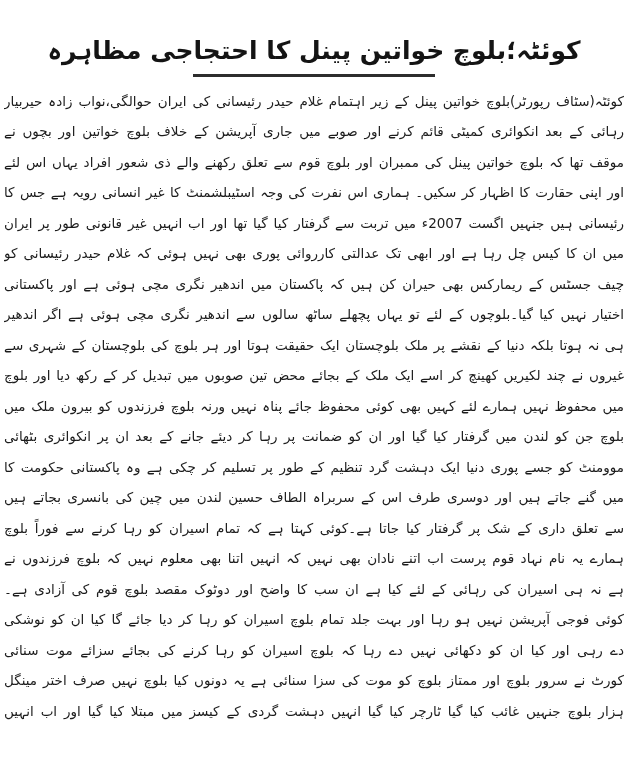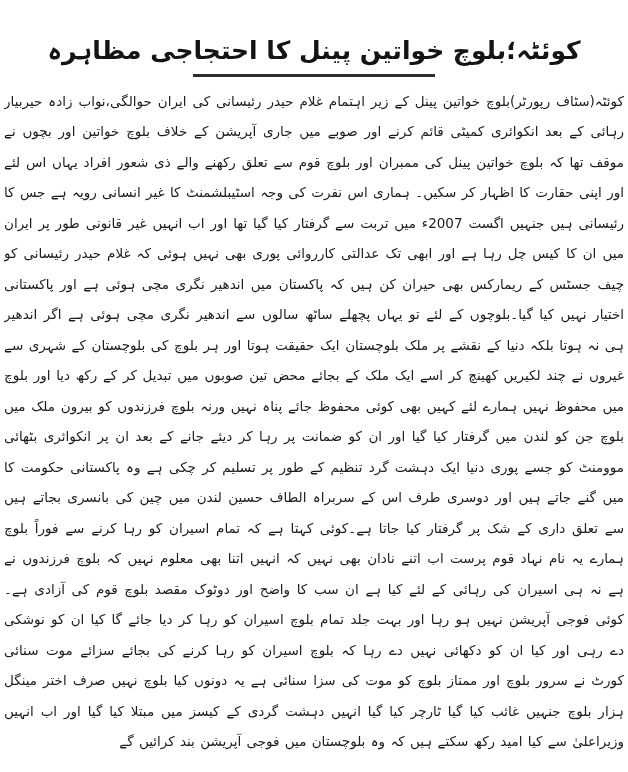--- a/index.html
+++ b/index.html
@@ -73,16 +73,15 @@
     <div class="line">بلوچ جن کو لندن میں گرفتار کیا گیا اور ان کو ضمانت پر رہا کر دیئے جانے کے بعد ان پر انکوائری بٹھائی گئی ہے ایسے میں ہم یہ نہیں بھول سکتے کہ متحدہ قومی</div>
     <div class="line">موومنٹ کو جسے پوری دنیا ایک دہشت گرد تنظیم کے طور پر تسلیم کر چکی ہے وہ پاکستانی حکومت کا حصہ رہی ہے اور آج بھی وہ اس مملکت خداداد کے حکمرانوں</div>
     <div class="line">میں گنے جاتے ہیں اور دوسری طرف اس کے سربراہ الطاف حسین لندن میں چین کی بانسری بجاتے ہیں مگر حیربیار مری اور فیض محمد کو محض بلوچ لبریشن آرمی</div>
     <div class="line">سے تعلق داری کے شک پر گرفتار کیا جاتا ہے۔کوئی کہتا ہے کہ تمام اسیران کو رہا کرنے سے فوراً بلوچ سرمچار پہاڑوں کو خالی کر کے شہروں کا رخ کریں گے</div>
     <div class="line">ہمارے یہ نام نہاد قوم پرست اب اتنے نادان بھی نہیں کہ انہیں اتنا بھی معلوم نہیں کہ بلوچ فرزندوں نے پہاڑوں کا رخ نہ ہی صوبائی خودمختاری کے لئے کیا</div>
     <div class="line">ہے نہ ہی اسیران کی رہائی کے لئے کیا ہے ان سب کا واضح اور دوٹوک مقصد بلوچ قوم کی آزادی ہے۔وزیراعلیٰ بلوچستان بھی یہ کہتے ہیں کہ بلوچستان میں</div>
     <div class="line">کوئی فوجی آپریشن نہیں ہو رہا اور بہت جلد تمام بلوچ اسیران کو رہا کر دیا جائے گا کیا ان کو نوشکی میں جاری آپریشن اور جیٹ طیاروں کی بمبارمنٹ سنائی نہیں</div>
     <div class="line">دے رہی اور کیا ان کو دکھائی نہیں دے رہا کہ بلوچ اسیران کو رہا کرنے کی بجائے سزائے موت سنائی جارہی ہے جیسے کہ ابھی حالیہ دنوں میں ہی مستونگ سیشن</div>
     <div class="line">کورٹ نے سرور بلوچ اور ممتاز بلوچ کو موت کی سزا سنائی ہے یہ دونوں کیا بلوچ نہیں صرف اختر مینگل اور شازین بگٹی ہی بلوچ دکھائی دیتے ہیں اور وہ کئی</div>
     <div class="line">ہزار بلوچ جنہیں غائب کیا گیا ٹارچر کیا گیا انہیں دہشت گردی کے کیسز میں مبتلا کیا گیا اور اب انہیں سزائے موت دی جارہی ہے کیا وہ بلوچ نہیں؟لیکن ہم</div>
-    <div class="line last">وزیراعلیٰ سے کیا امید رکھ سکتے ہیں کہ وہ بلوچستان میں فوجی آپریشن بند کرائیں گے</div>
   </div>
 
 </div>
 
 </body></html>

